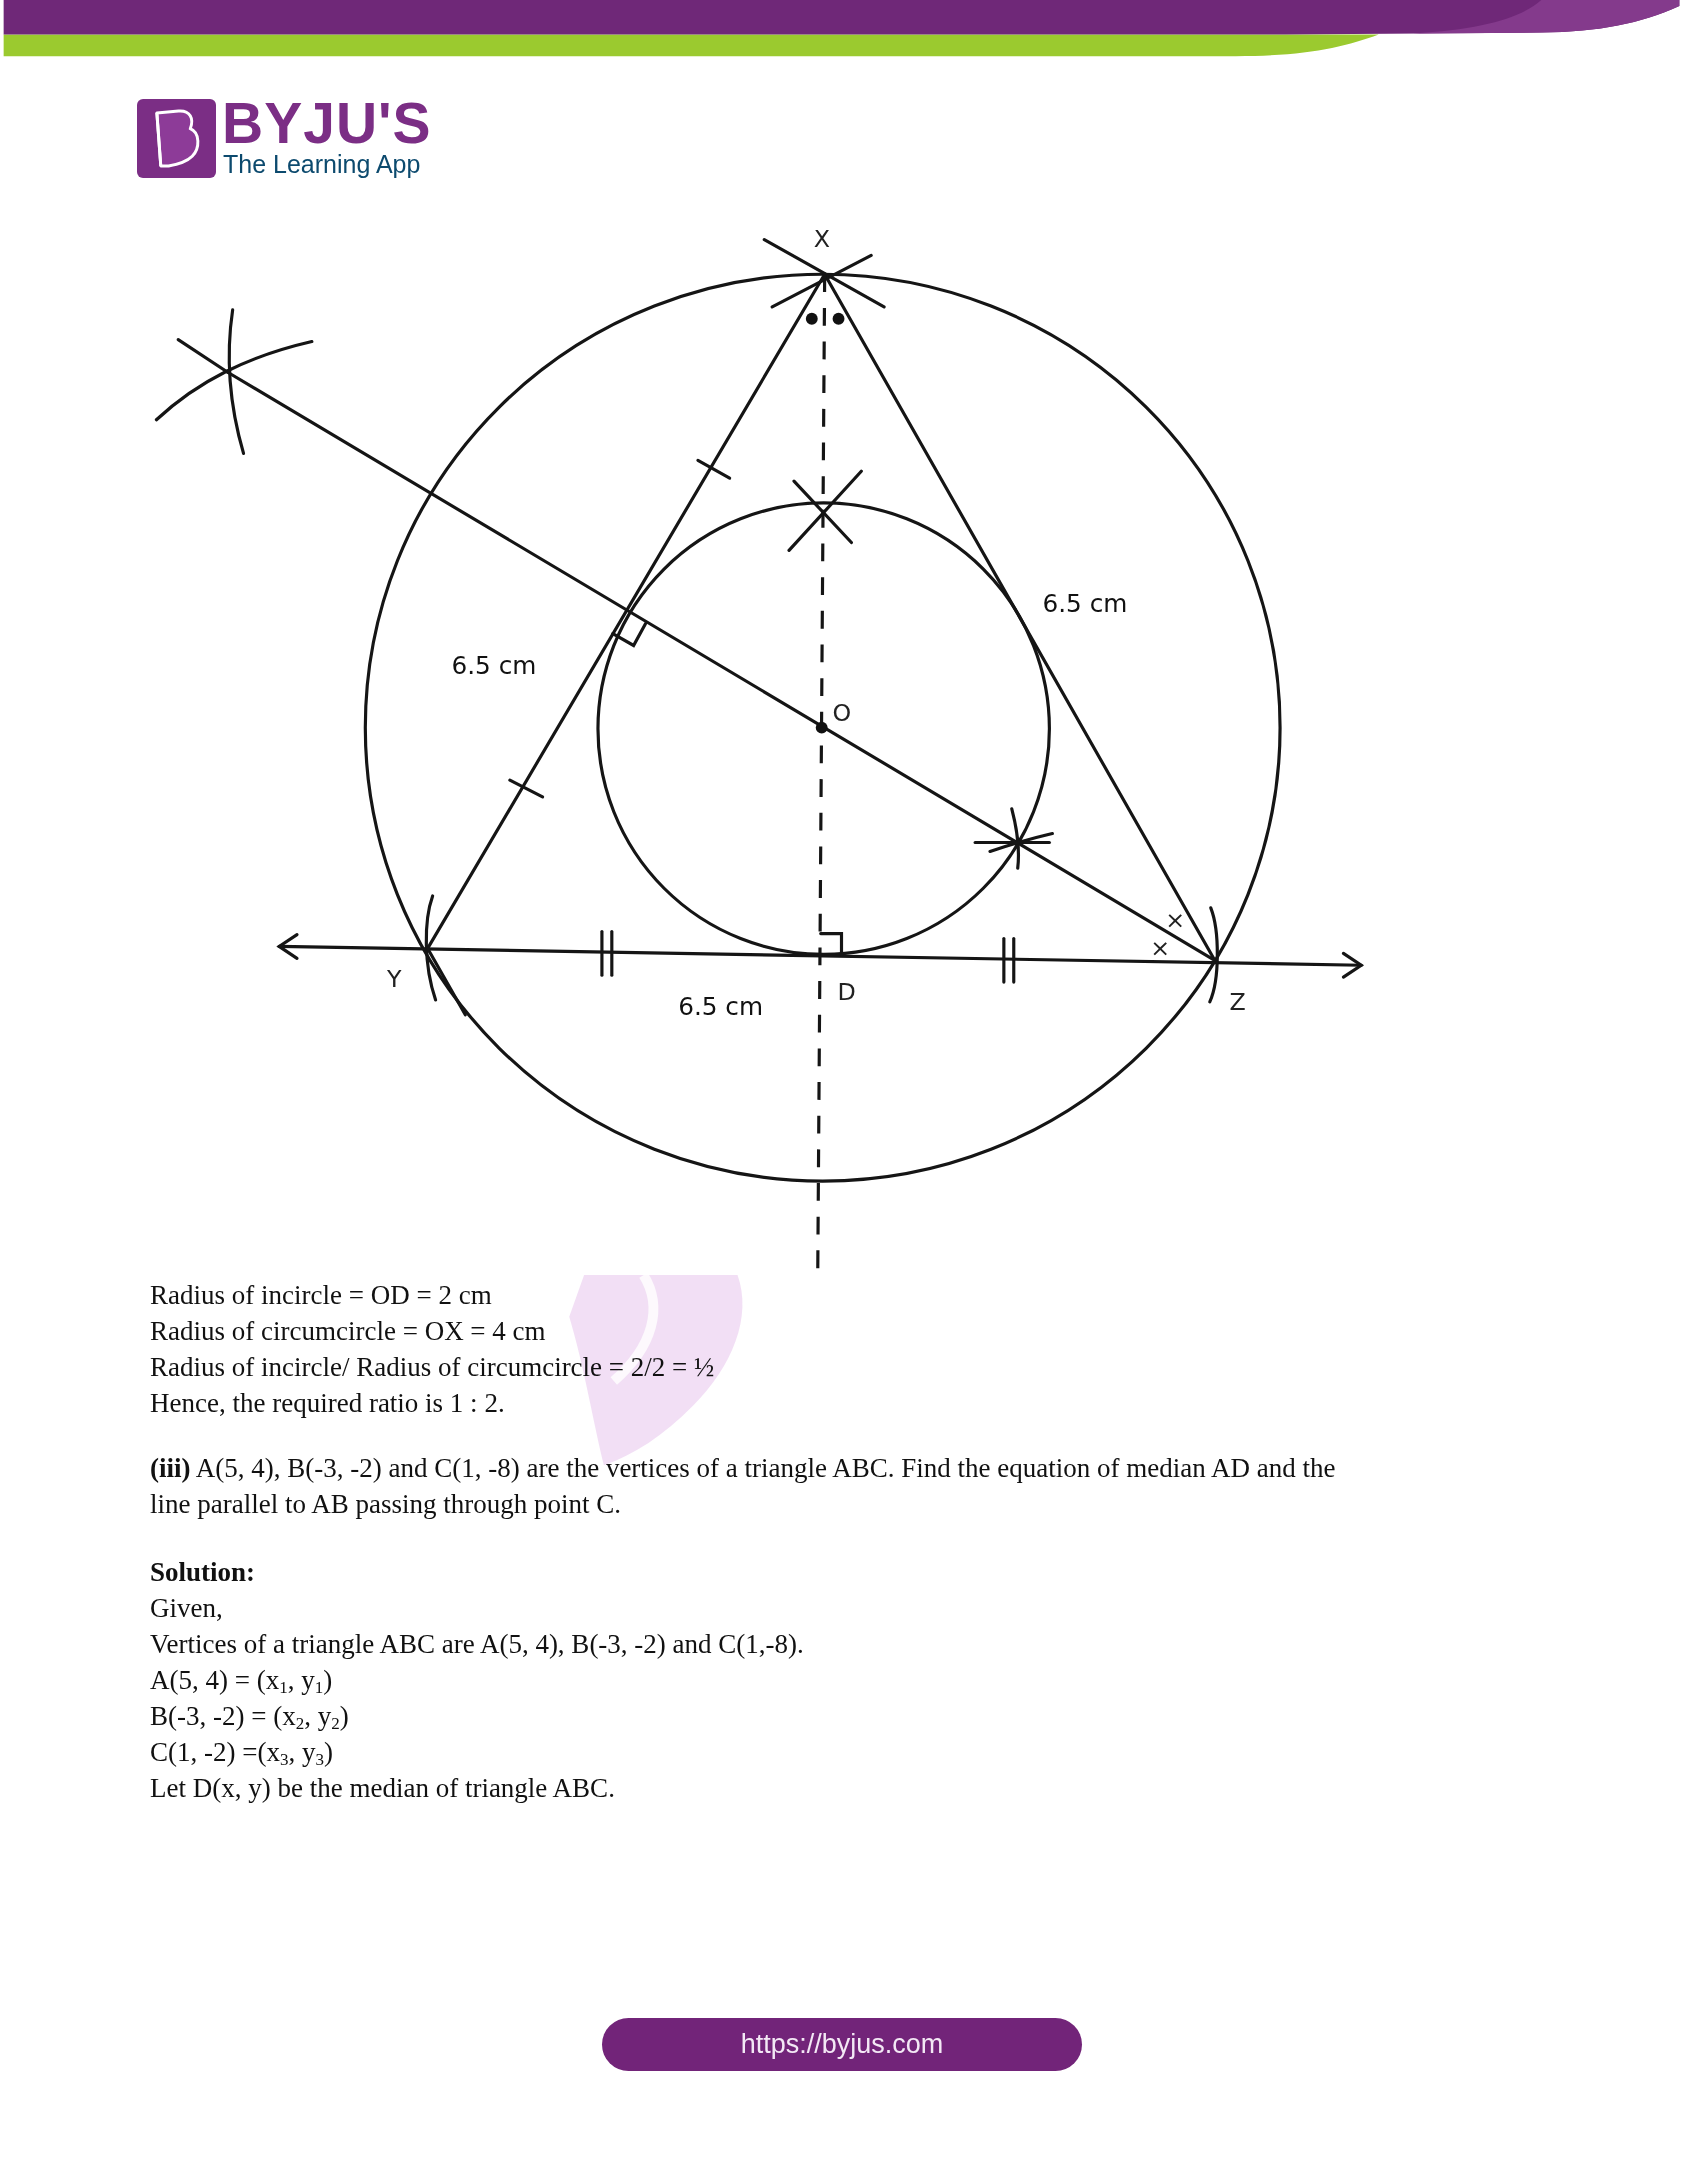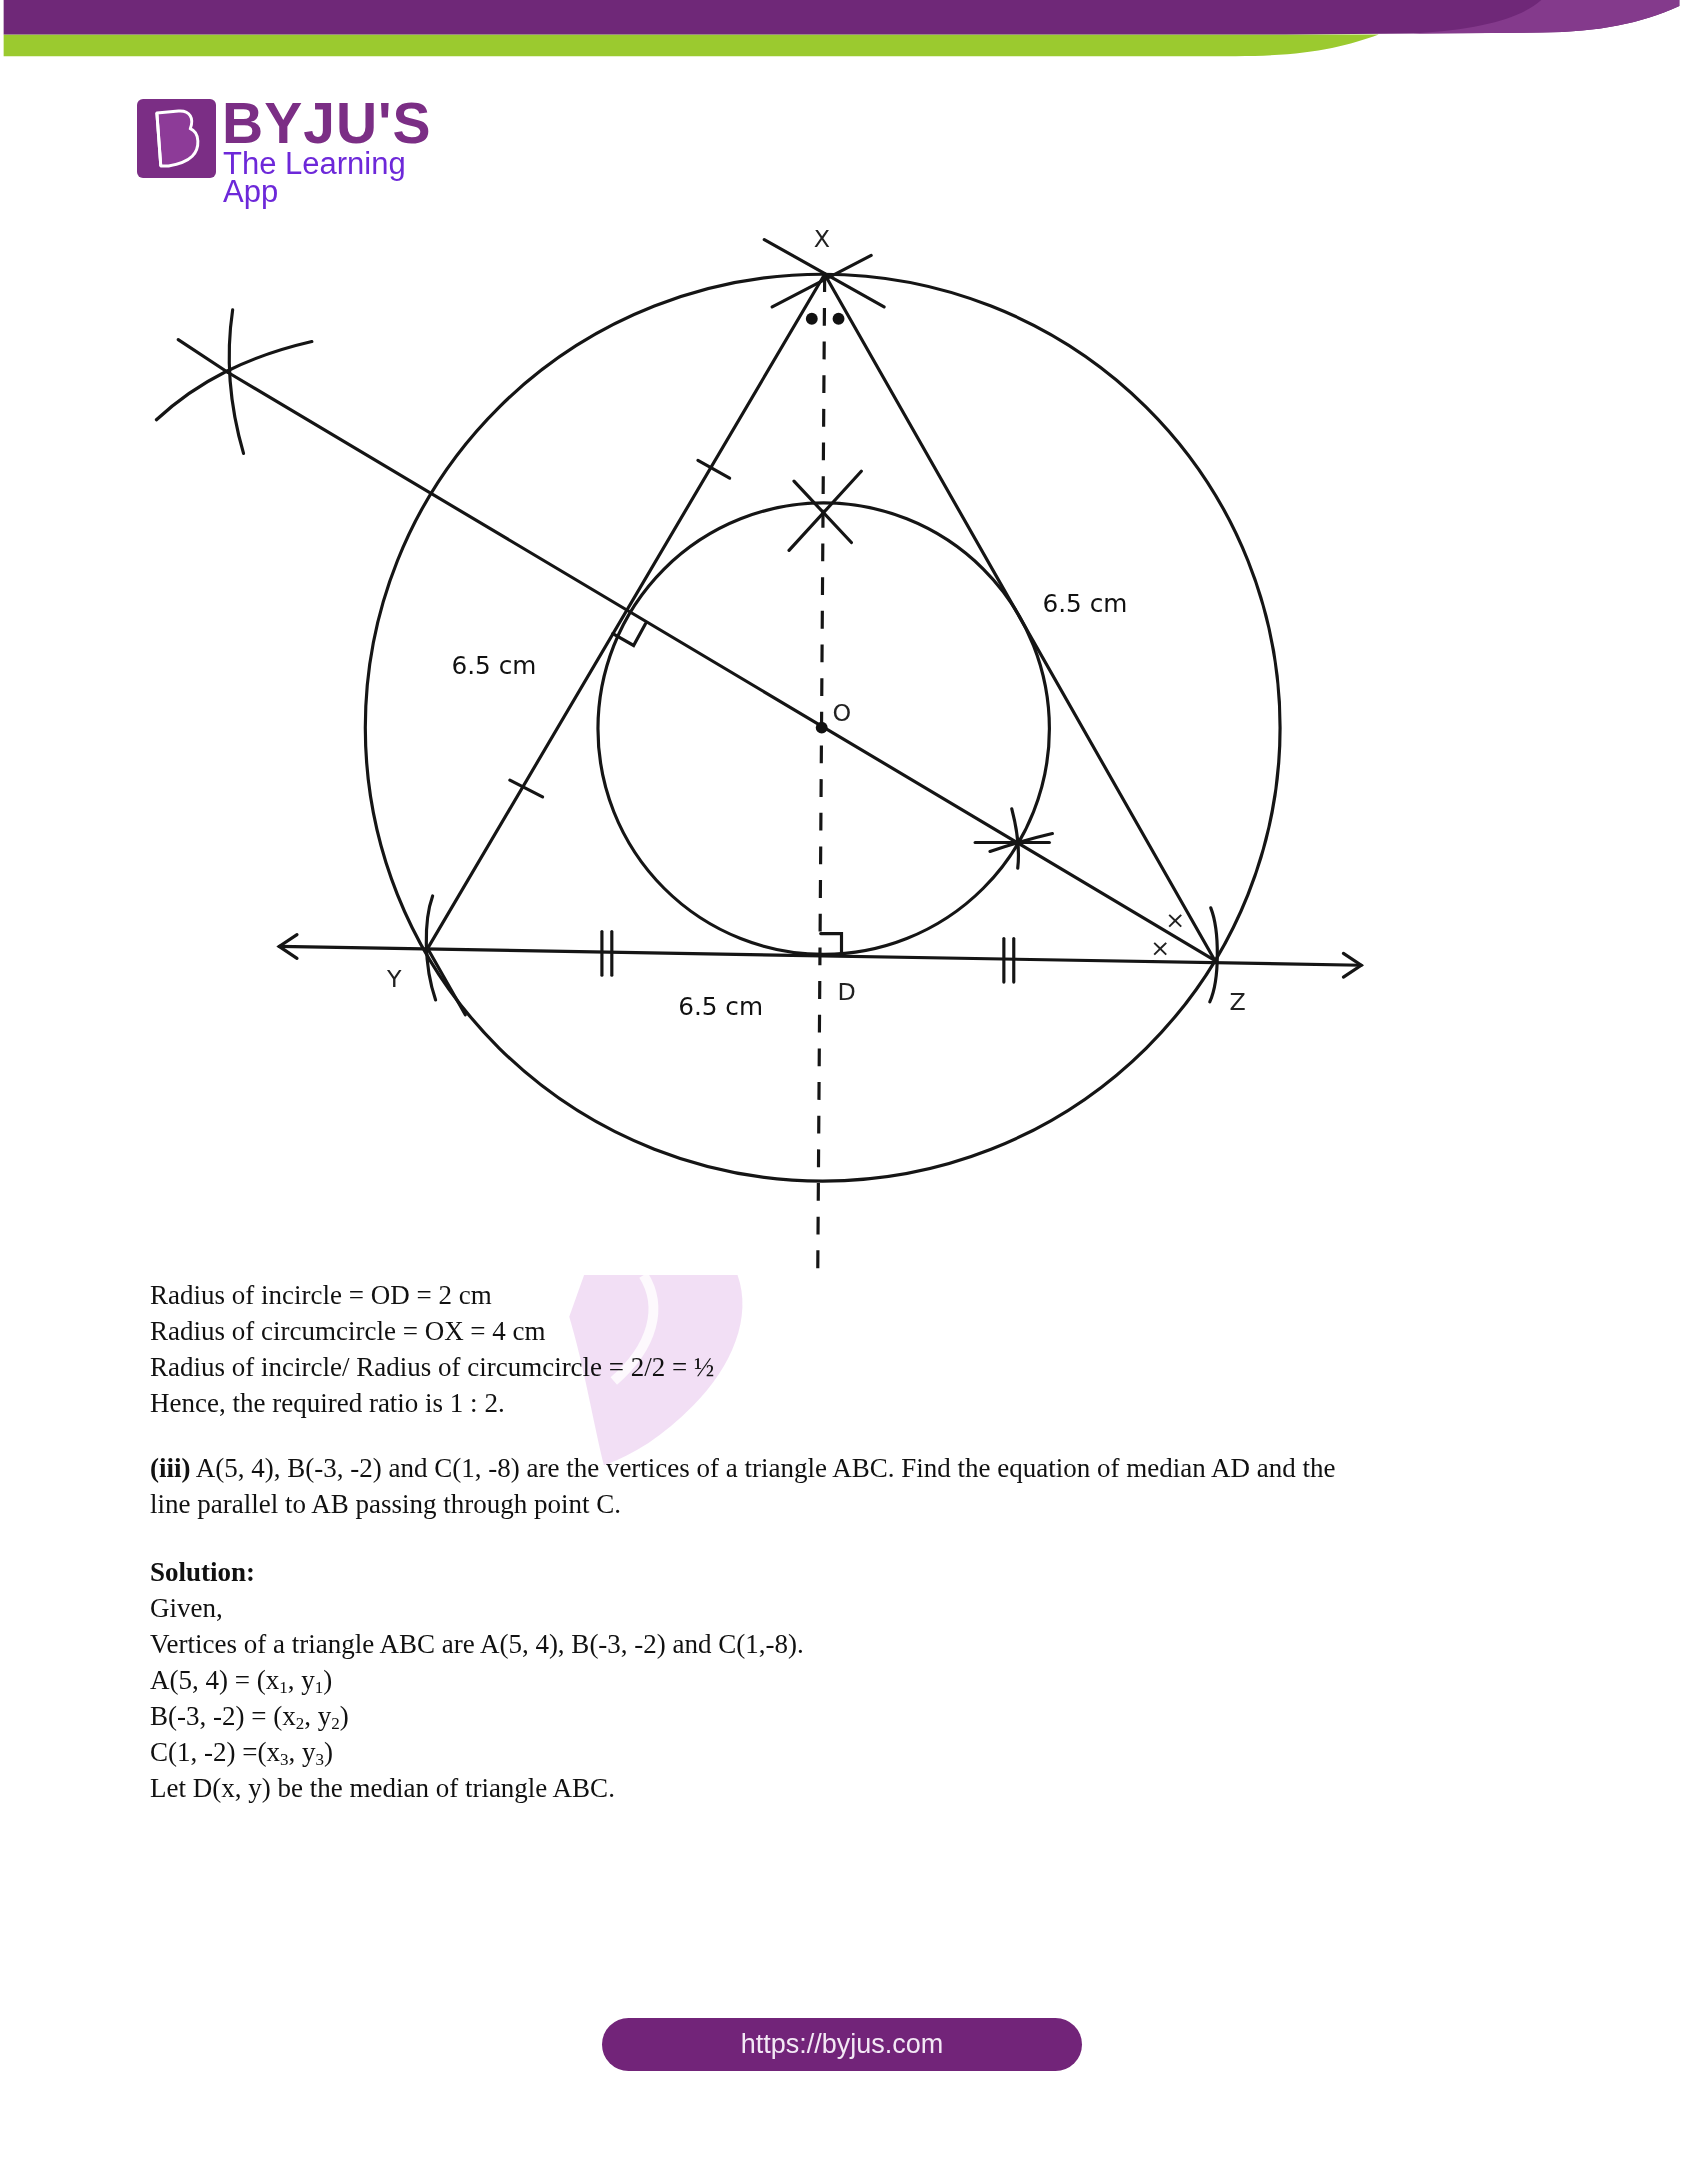--- a/index.html
+++ b/index.html
@@ -3,21 +3,21 @@
 <meta charset="utf-8">
 <style>
   html, body { margin:0; padding:0; background:#ffffff; }
   body { width:1683px; height:2178px; position:relative; overflow:hidden; font-family:"Liberation Serif", serif; color:#111; }
   .abs { position:absolute; }
   #header-svg { left:0; top:0; }
   #logo { left:137px; top:99px; width:287px; height:81px; }
   .logo-box { position:absolute; left:0; top:0; width:79px; height:79px; background:#7b2e85; border-radius:6px; }
   .logo-b { position:absolute; left:12px; top:8px; width:55px; height:63px; }
   .logo-name { position:absolute; left:85px; top:-6px; font-family:"Liberation Sans", sans-serif; font-weight:bold; font-size:57px; color:#7b2e85; letter-spacing:1px; line-height:61px; }
-  .logo-tag { position:absolute; left:86px; top:51px; font-family:"Liberation Sans", sans-serif; font-size:31px; color:#6d28d9; line-height:28px; }
+  .logo-tag { position:absolute; left:86px; top:51px; font-family:"Liberation Sans", sans-serif; font-size:25px; color:#0c4a6e; line-height:28px; }
   #diagram { left:0; top:0; }
   .dlabel { font-family:"DejaVu Sans", sans-serif; font-size:25px; fill:#111; }
   .vlabel { font-family:"DejaVu Sans", sans-serif; font-size:24px; fill:#222; }
   #watermark { left:0; top:0; }
   .text-block { position:absolute; left:149px; font-size:27px; line-height:35px; white-space:nowrap; color:#111; }
   .text-block p { margin:1px; }
   .bold { font-weight:bold; }
   #footer-pill { left:602px; top:2018px; width:480px; height:53px; background:#722479; border-radius:27px; display:flex; align-items:center; justify-content:center; }
   #footer-pill span { font-family:"Liberation Sans", sans-serif; font-size:27px; color:#f3e8f5; }
   sub { font-size:17px; vertical-align:-4px; line-height:0; }

